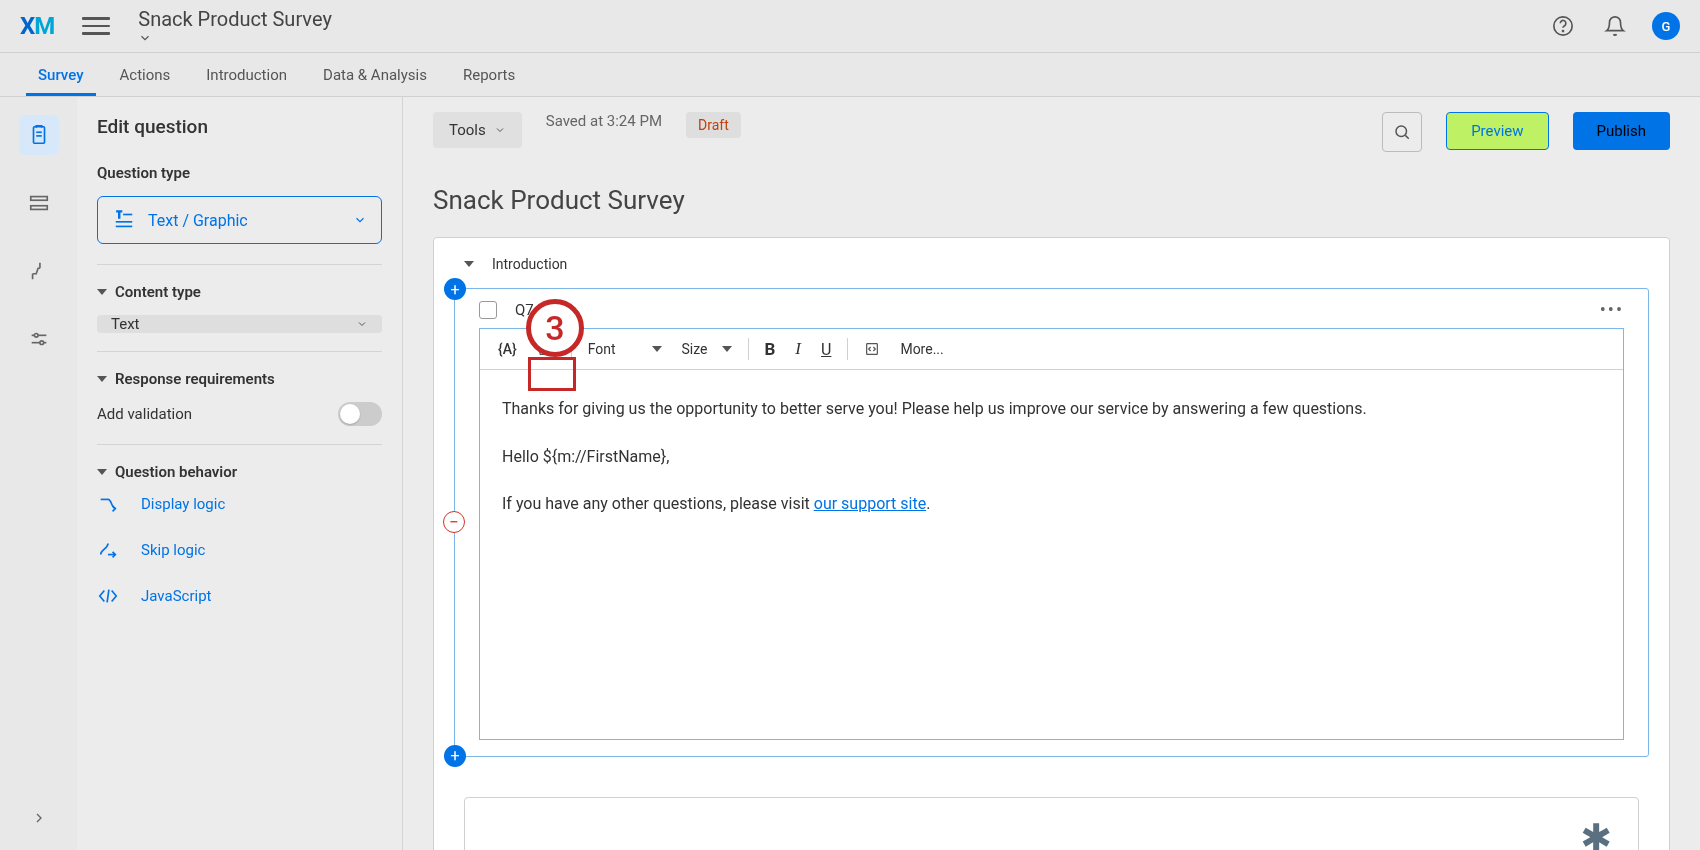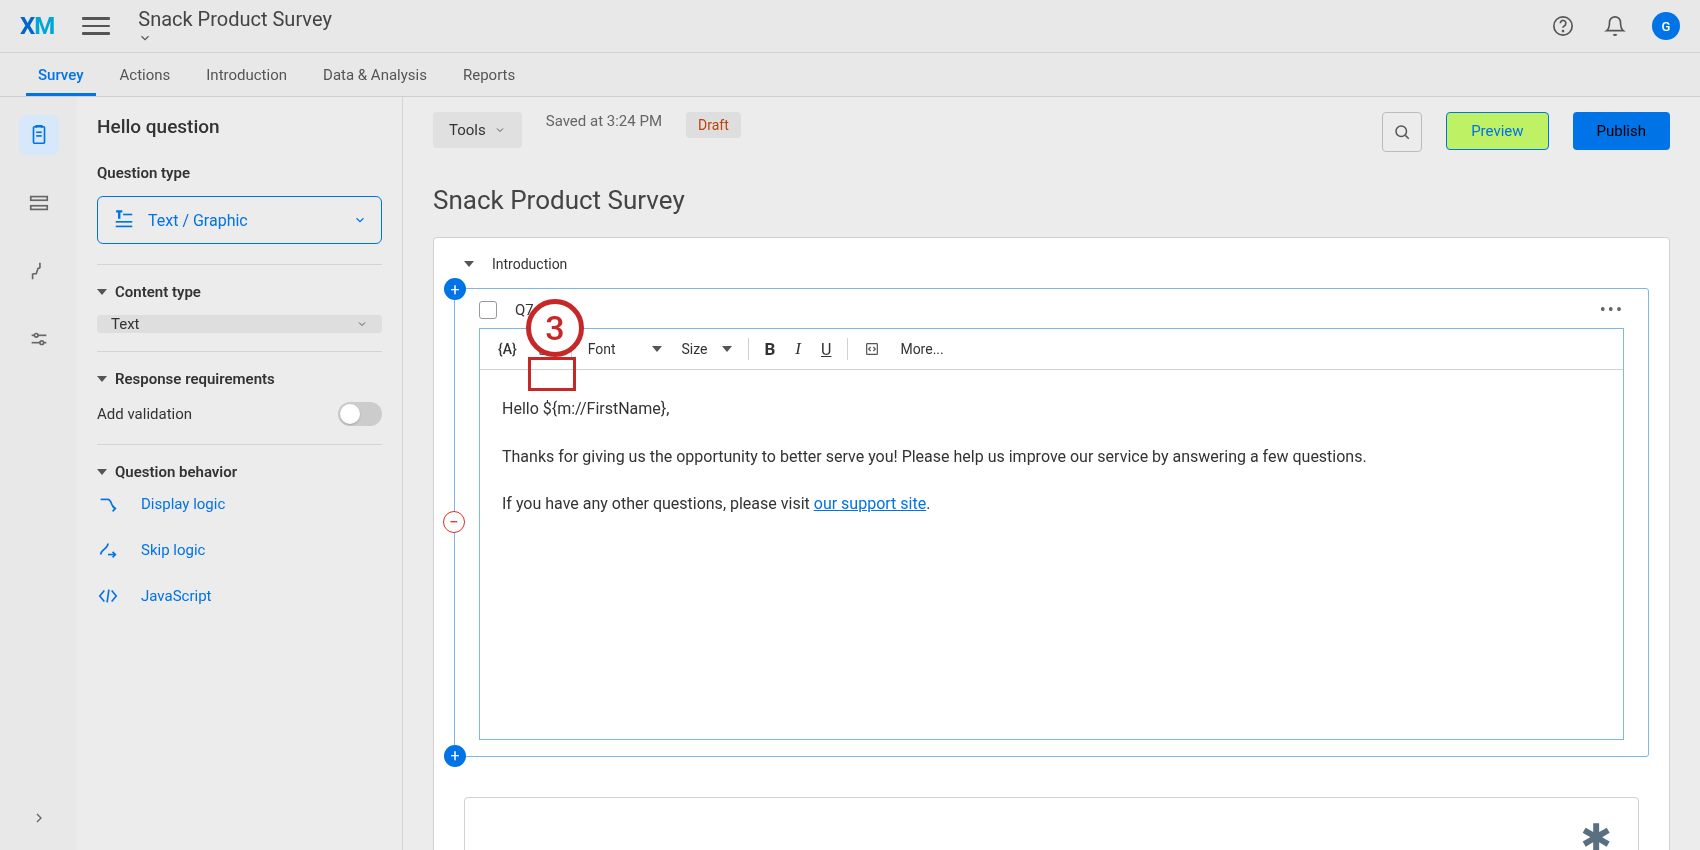--- a/index.html
+++ b/index.html
@@ -166,21 +166,21 @@
         </svg>
     </div>
     <div class="rail-icon expand">
       <svg width="16" height="16" viewBox="0 0 24 24" fill="none" stroke="#666" stroke-width="2">
           <polyline points="9 18 15 12 9 6"></polyline>
         </svg>
     </div>
   </div>
 
   <div class="edit-panel">
-    <h2>Hello question</h2>
+    <h2>Edit question</h2>
     <div class="section-label">Question type</div>
     <div class="qtype-select">
       <div class="qt-left">
         <svg width="24" height="22" viewBox="0 0 24 24" fill="none" stroke="#0073e6" stroke-width="1.8">
             <text x="4" y="10" font-size="9" fill="#0073e6">T</text>
             <line x1="11" y1="6" x2="21" y2="6"></line>
             <line x1="3" y1="14" x2="21" y2="14"></line>
             <line x1="3" y1="19" x2="21" y2="19"></line>
           </svg>
         <span>Text / Graphic</span>
@@ -317,22 +317,22 @@
               <svg width="16" height="16" viewBox="0 0 24 24" fill="none" stroke="#555" stroke-width="1.8">
                   <rect x="4" y="4" width="16" height="16" rx="1"></rect>
                   <polyline points="10 9 7 12 10 15"></polyline>
                   <polyline points="14 9 17 12 14 15"></polyline>
                 </svg>
             </div>
             <div class="tb-item">More...</div>
           </div>
 
           <div class="editor-body">
+            <p>Thanks for giving us the opportunity to better serve you! Please help us improve our service by answering a few questions.</p>
             <p>Hello ${m://FirstName},</p>
-            <p>Thanks for giving us the opportunity to better serve you! Please help us improve our service by answering a few questions.</p>
             <p>
               <span>If you have any other questions, please visit </span><a href="#">our support site</a><span>.</span>
             </p>
           </div>
         </div>
       </div>
 
       <div class="next-block">
         <div class="star-mark">✱</div>
       </div>

